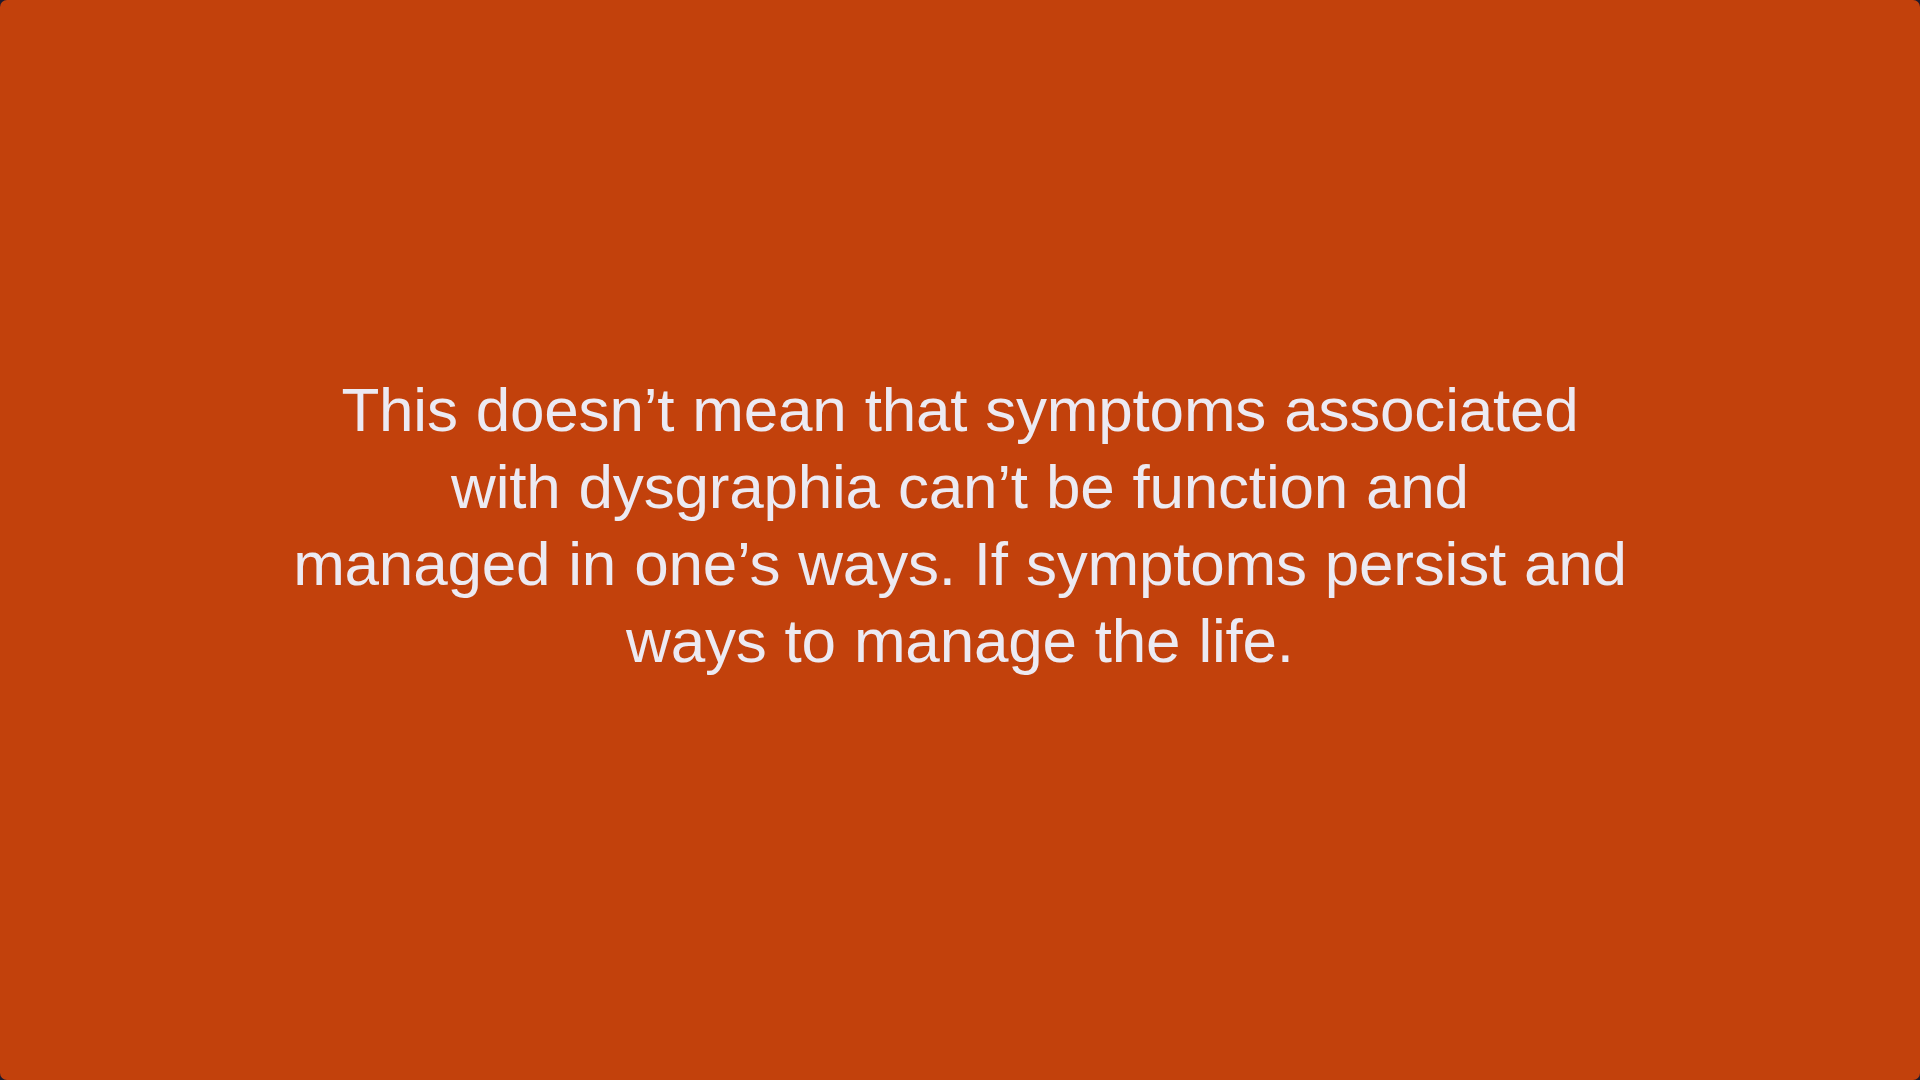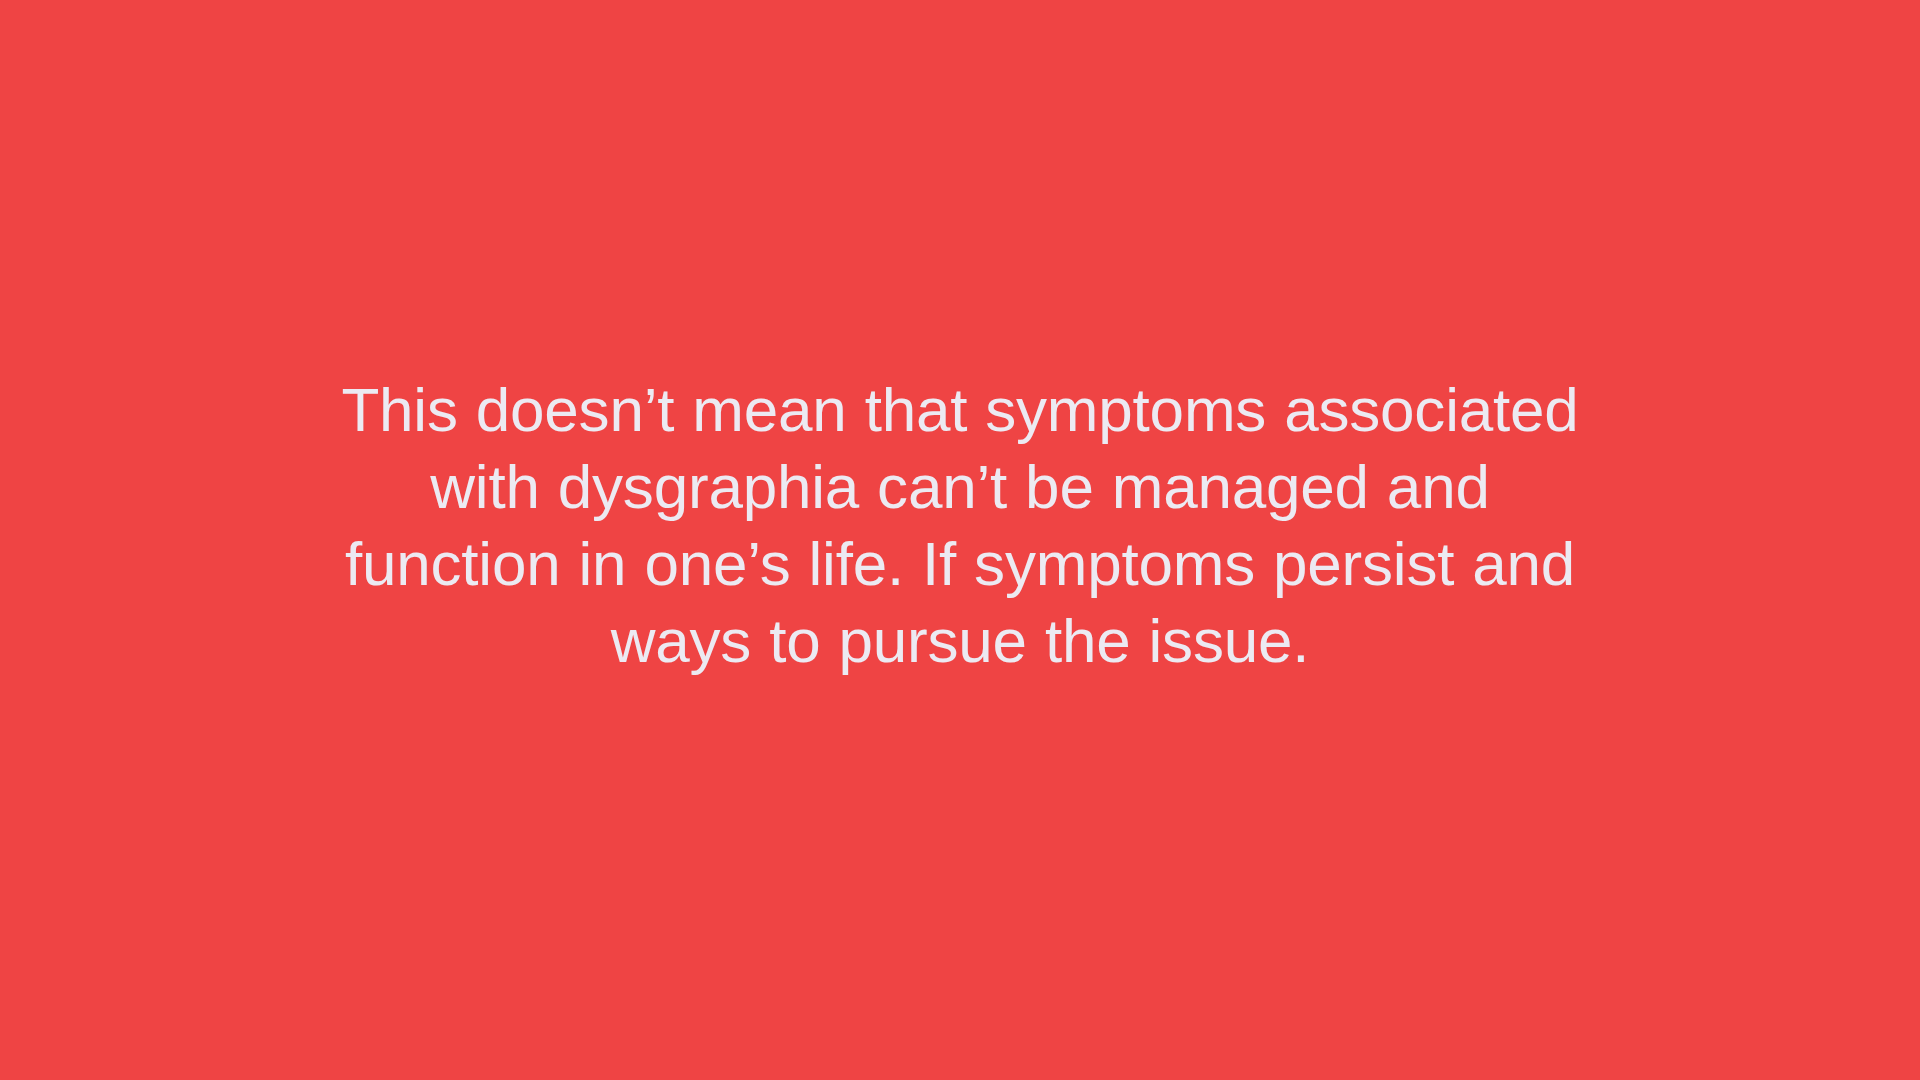--- a/index.html
+++ b/index.html
@@ -52,26 +52,26 @@
   }
 
   #quote-text .line {
     display: block;
     white-space: nowrap;
   }
 </style>
 </head>
 <body style="background: rgb(29, 26, 46);">
 
-<div id="slide" style="background: #ef4444;">
+<div id="slide" style="background: #c2410c; border-radius: 7px;">
 
   <div id="quote-block">
 
     <p id="quote-text" style="color: rgb(236, 234, 242);">
       <span class="line">This doesn’t mean that symptoms associated</span>
-      <span class="line">with dysgraphia can’t be managed and</span>
-      <span class="line">function in one’s life. If symptoms persist and</span>
-      <span class="line">ways to pursue the issue.</span>
+      <span class="line">with dysgraphia can’t be function and</span>
+      <span class="line">managed in one’s ways. If symptoms persist and</span>
+      <span class="line">ways to manage the life.</span>
     </p>
 
   </div>
 
 </div>
 
 </body></html>

